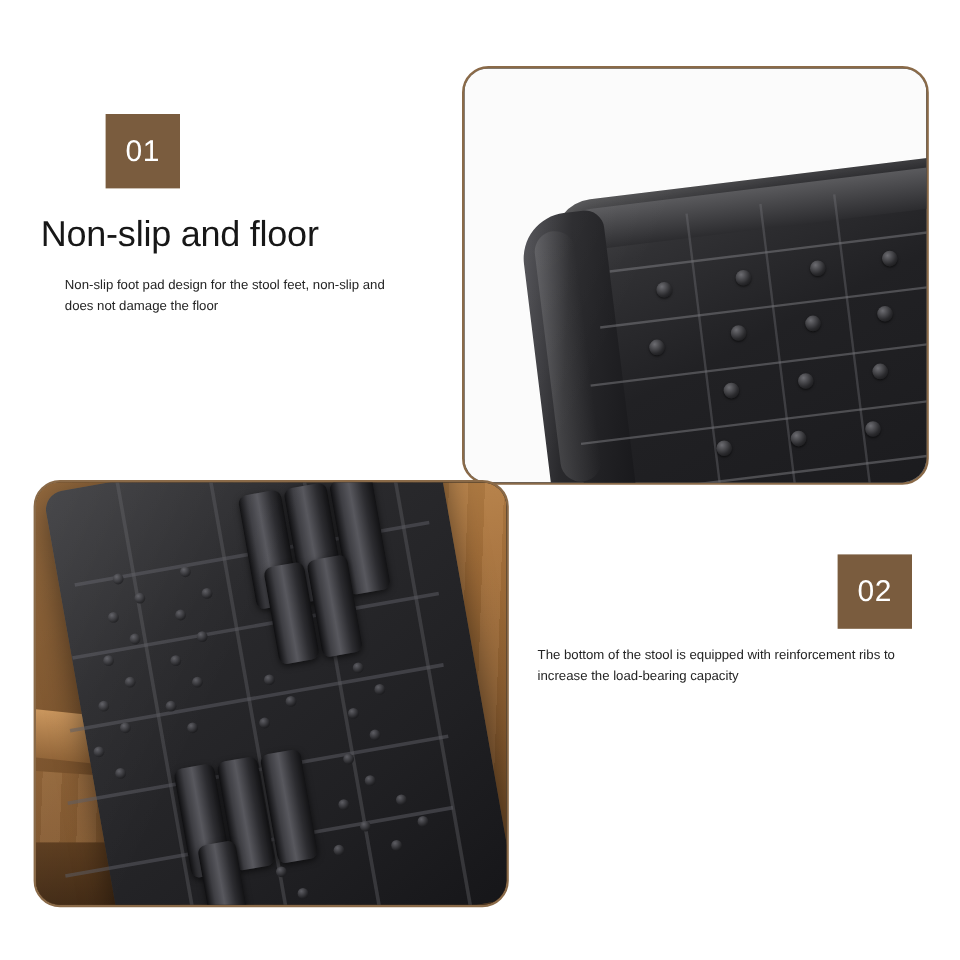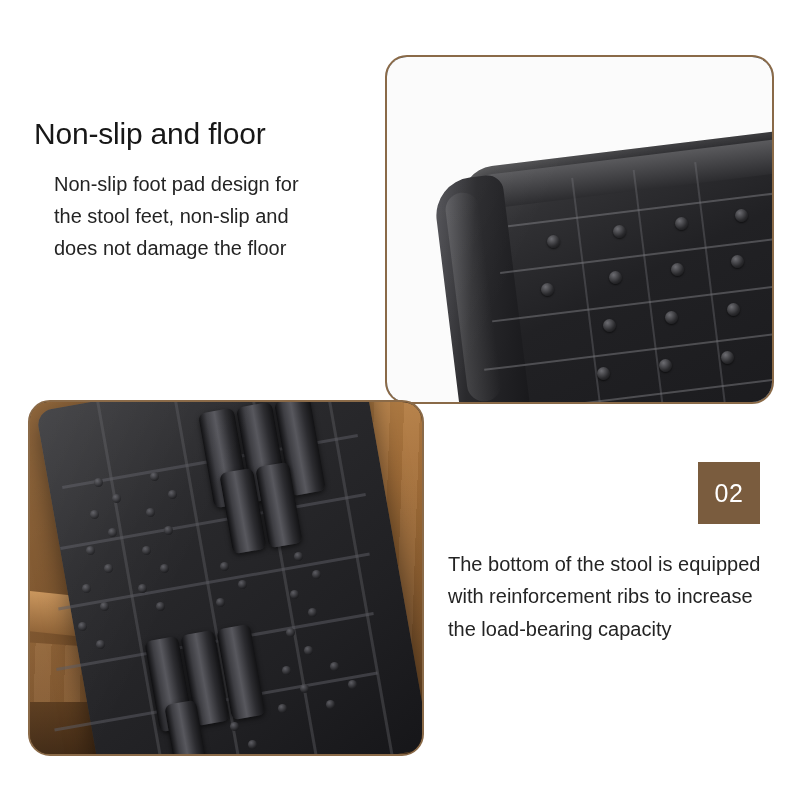--- a/index.html
+++ b/index.html
@@ -48,21 +48,21 @@
     font-weight: 400;
     color: #171717;
     margin-top: 22px;
     line-height: 1.15;
     letter-spacing: -0.2px;
   }
   .feature-01 .headline {
     margin-left: 4px;
   }
   .body-copy {
-    font-size: 20px;
+    font-size: 11px;
     line-height: 1.62;
     color: #242424;
     margin-top: 16px;
     width: 270px;
   }
   .feature-01 .body-copy {
     margin-left: 24px;
   }
 
   
@@ -77,21 +77,21 @@
     margin-left: auto;
     margin-right: 12px;
   }
   .feature-02 .headline {
     margin-top: 28px;
     margin-right: 2px;
   }
   .feature-02 .body-copy {
     width: 324px;
     margin-left: auto;
-    margin-top: 24px;
+    margin-top: 14px;
     margin-right: 0px;
   }
 
   
   .photo {
     position: absolute;
     border: 2px solid #8a6a48;
     border-radius: 22px;
     overflow: hidden;
     background: #111;
@@ -234,20 +234,21 @@
     background: linear-gradient(115deg, rgba(255,255,255,0.07) 0%, rgba(255,255,255,0) 42%);
     pointer-events:none;
   }
 </style>
 </head>
 <body>
 
 <div class="page">
 
   <div class="feature-01">
+    <div class="num-badge">01</div>
     <div class="headline">Non-slip and floor</div>
     <div class="body-copy">Non-slip foot pad design for the stool feet, non-slip and does not damage the floor</div>
   </div>
 
   <div class="photo photo-top">
     <div class="photo-inner">
       <div class="bg-white"></div>
 
       <div class="stool-top"></div>
       <div class="leg-left"></div>

